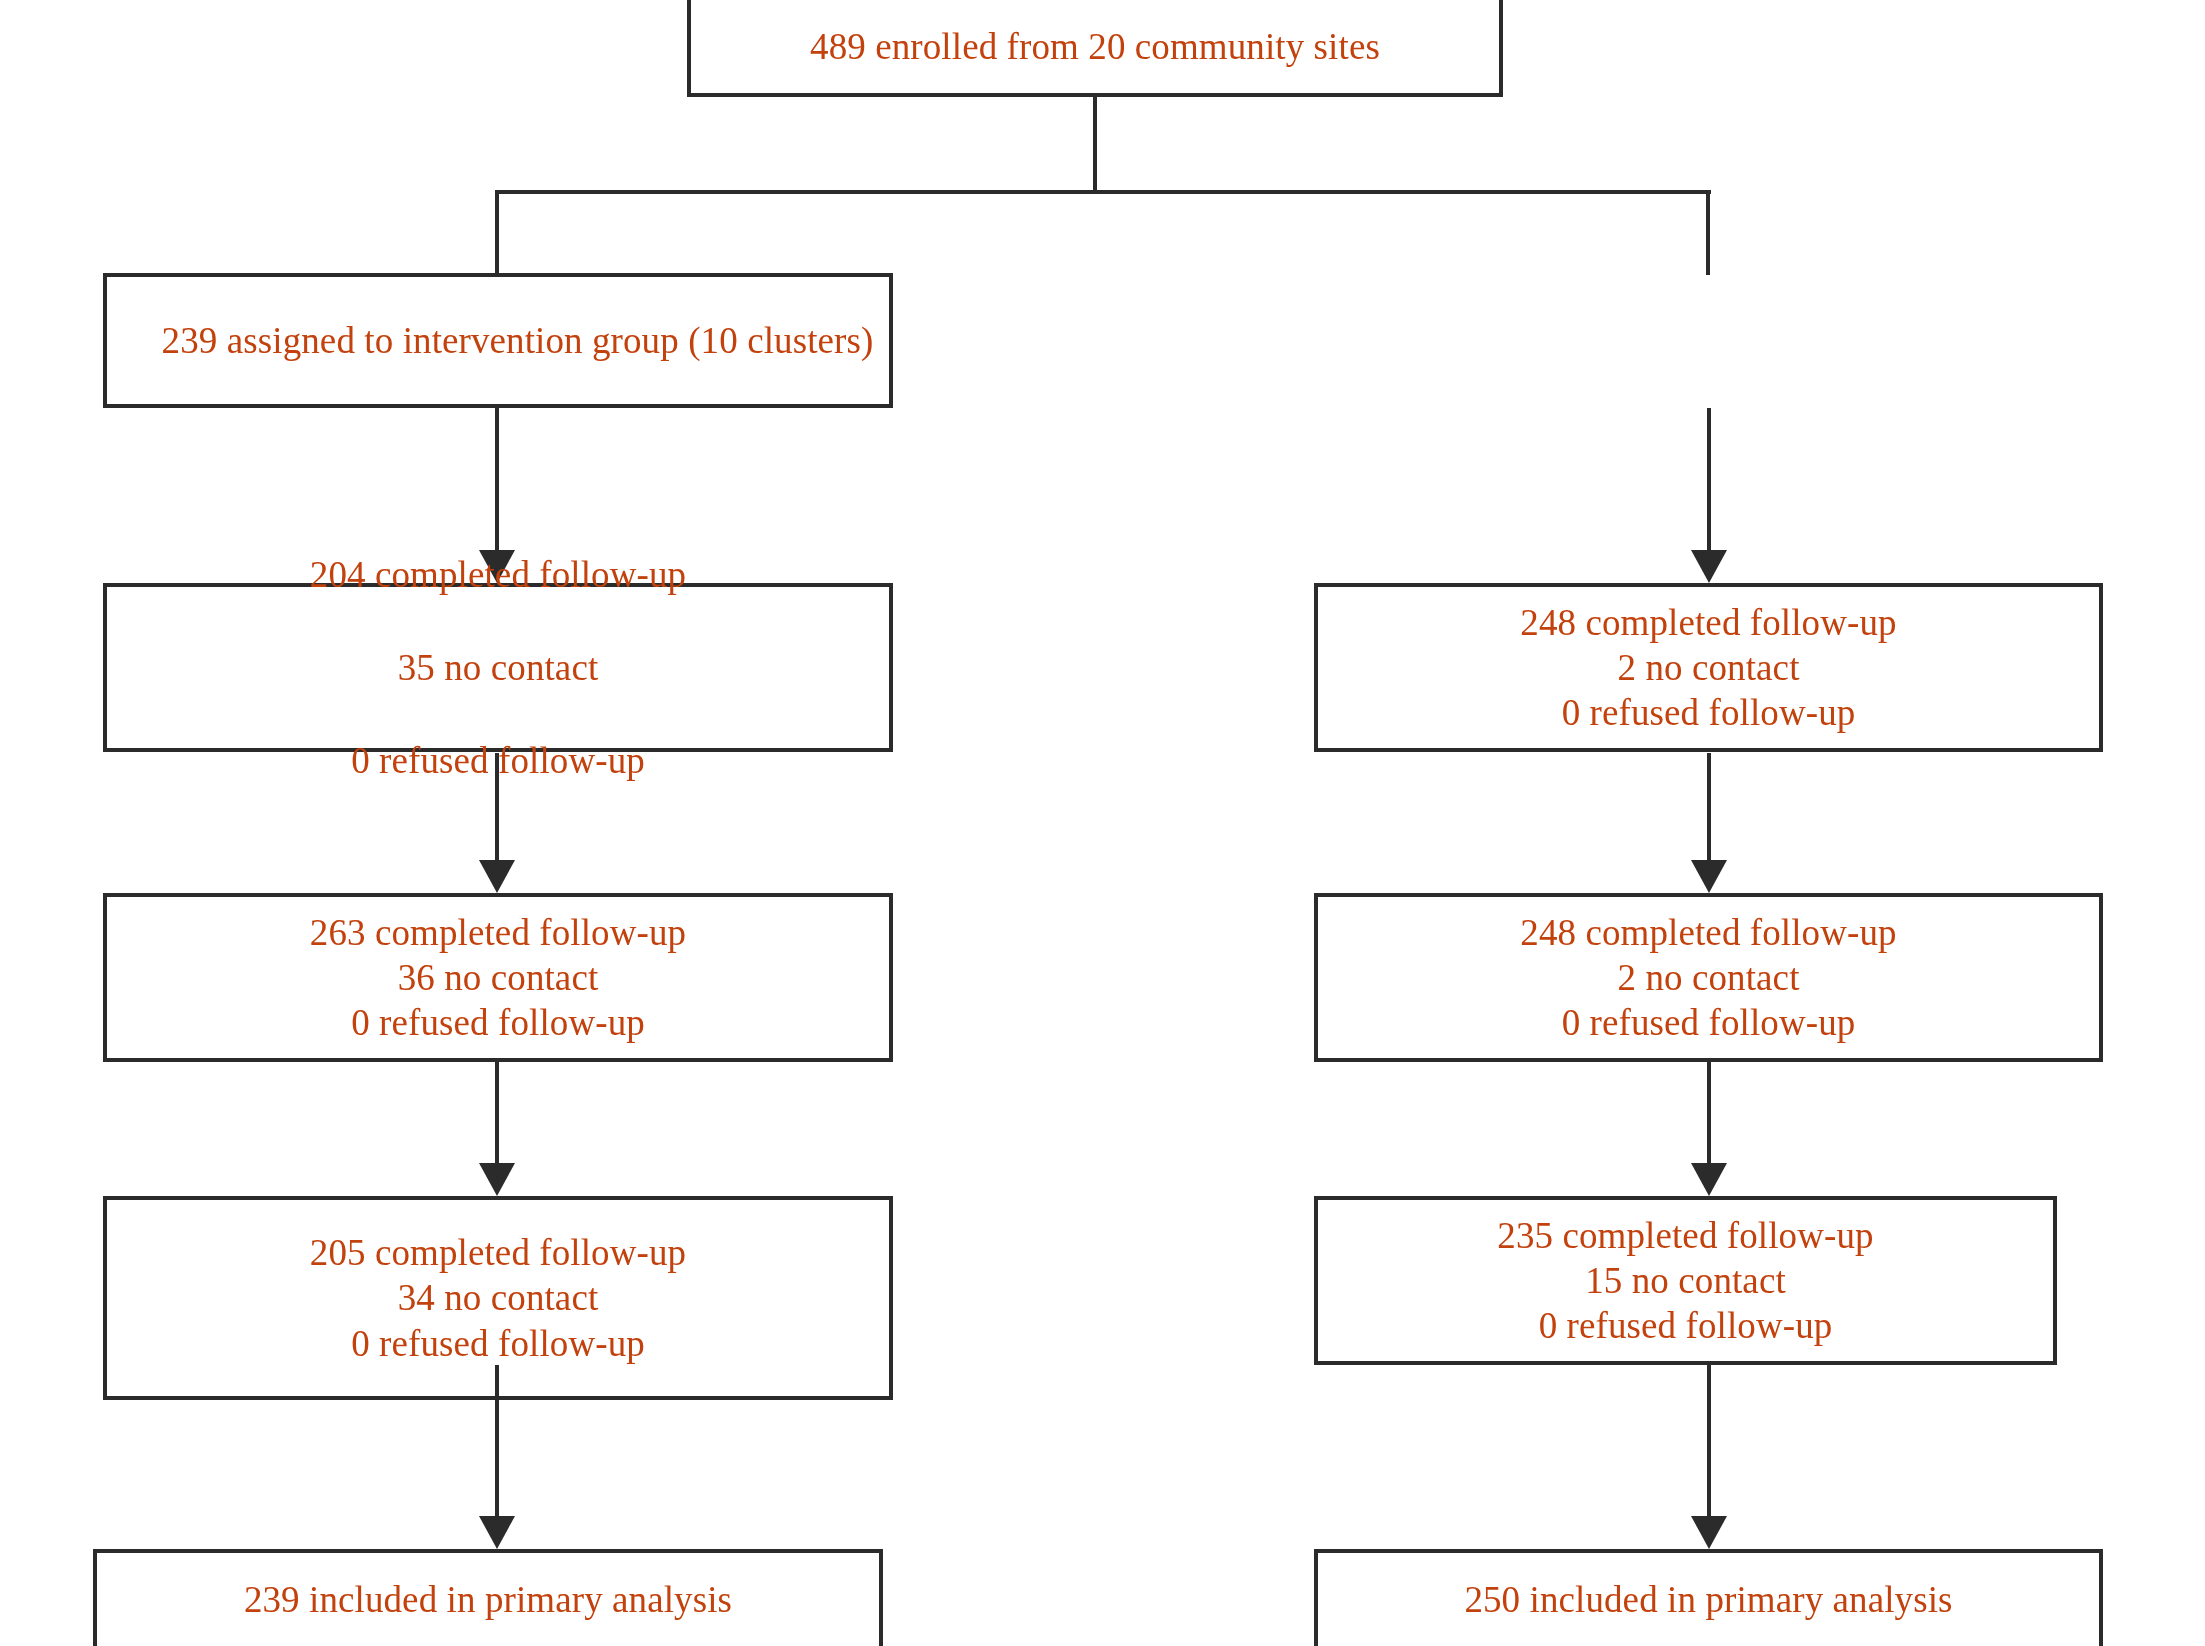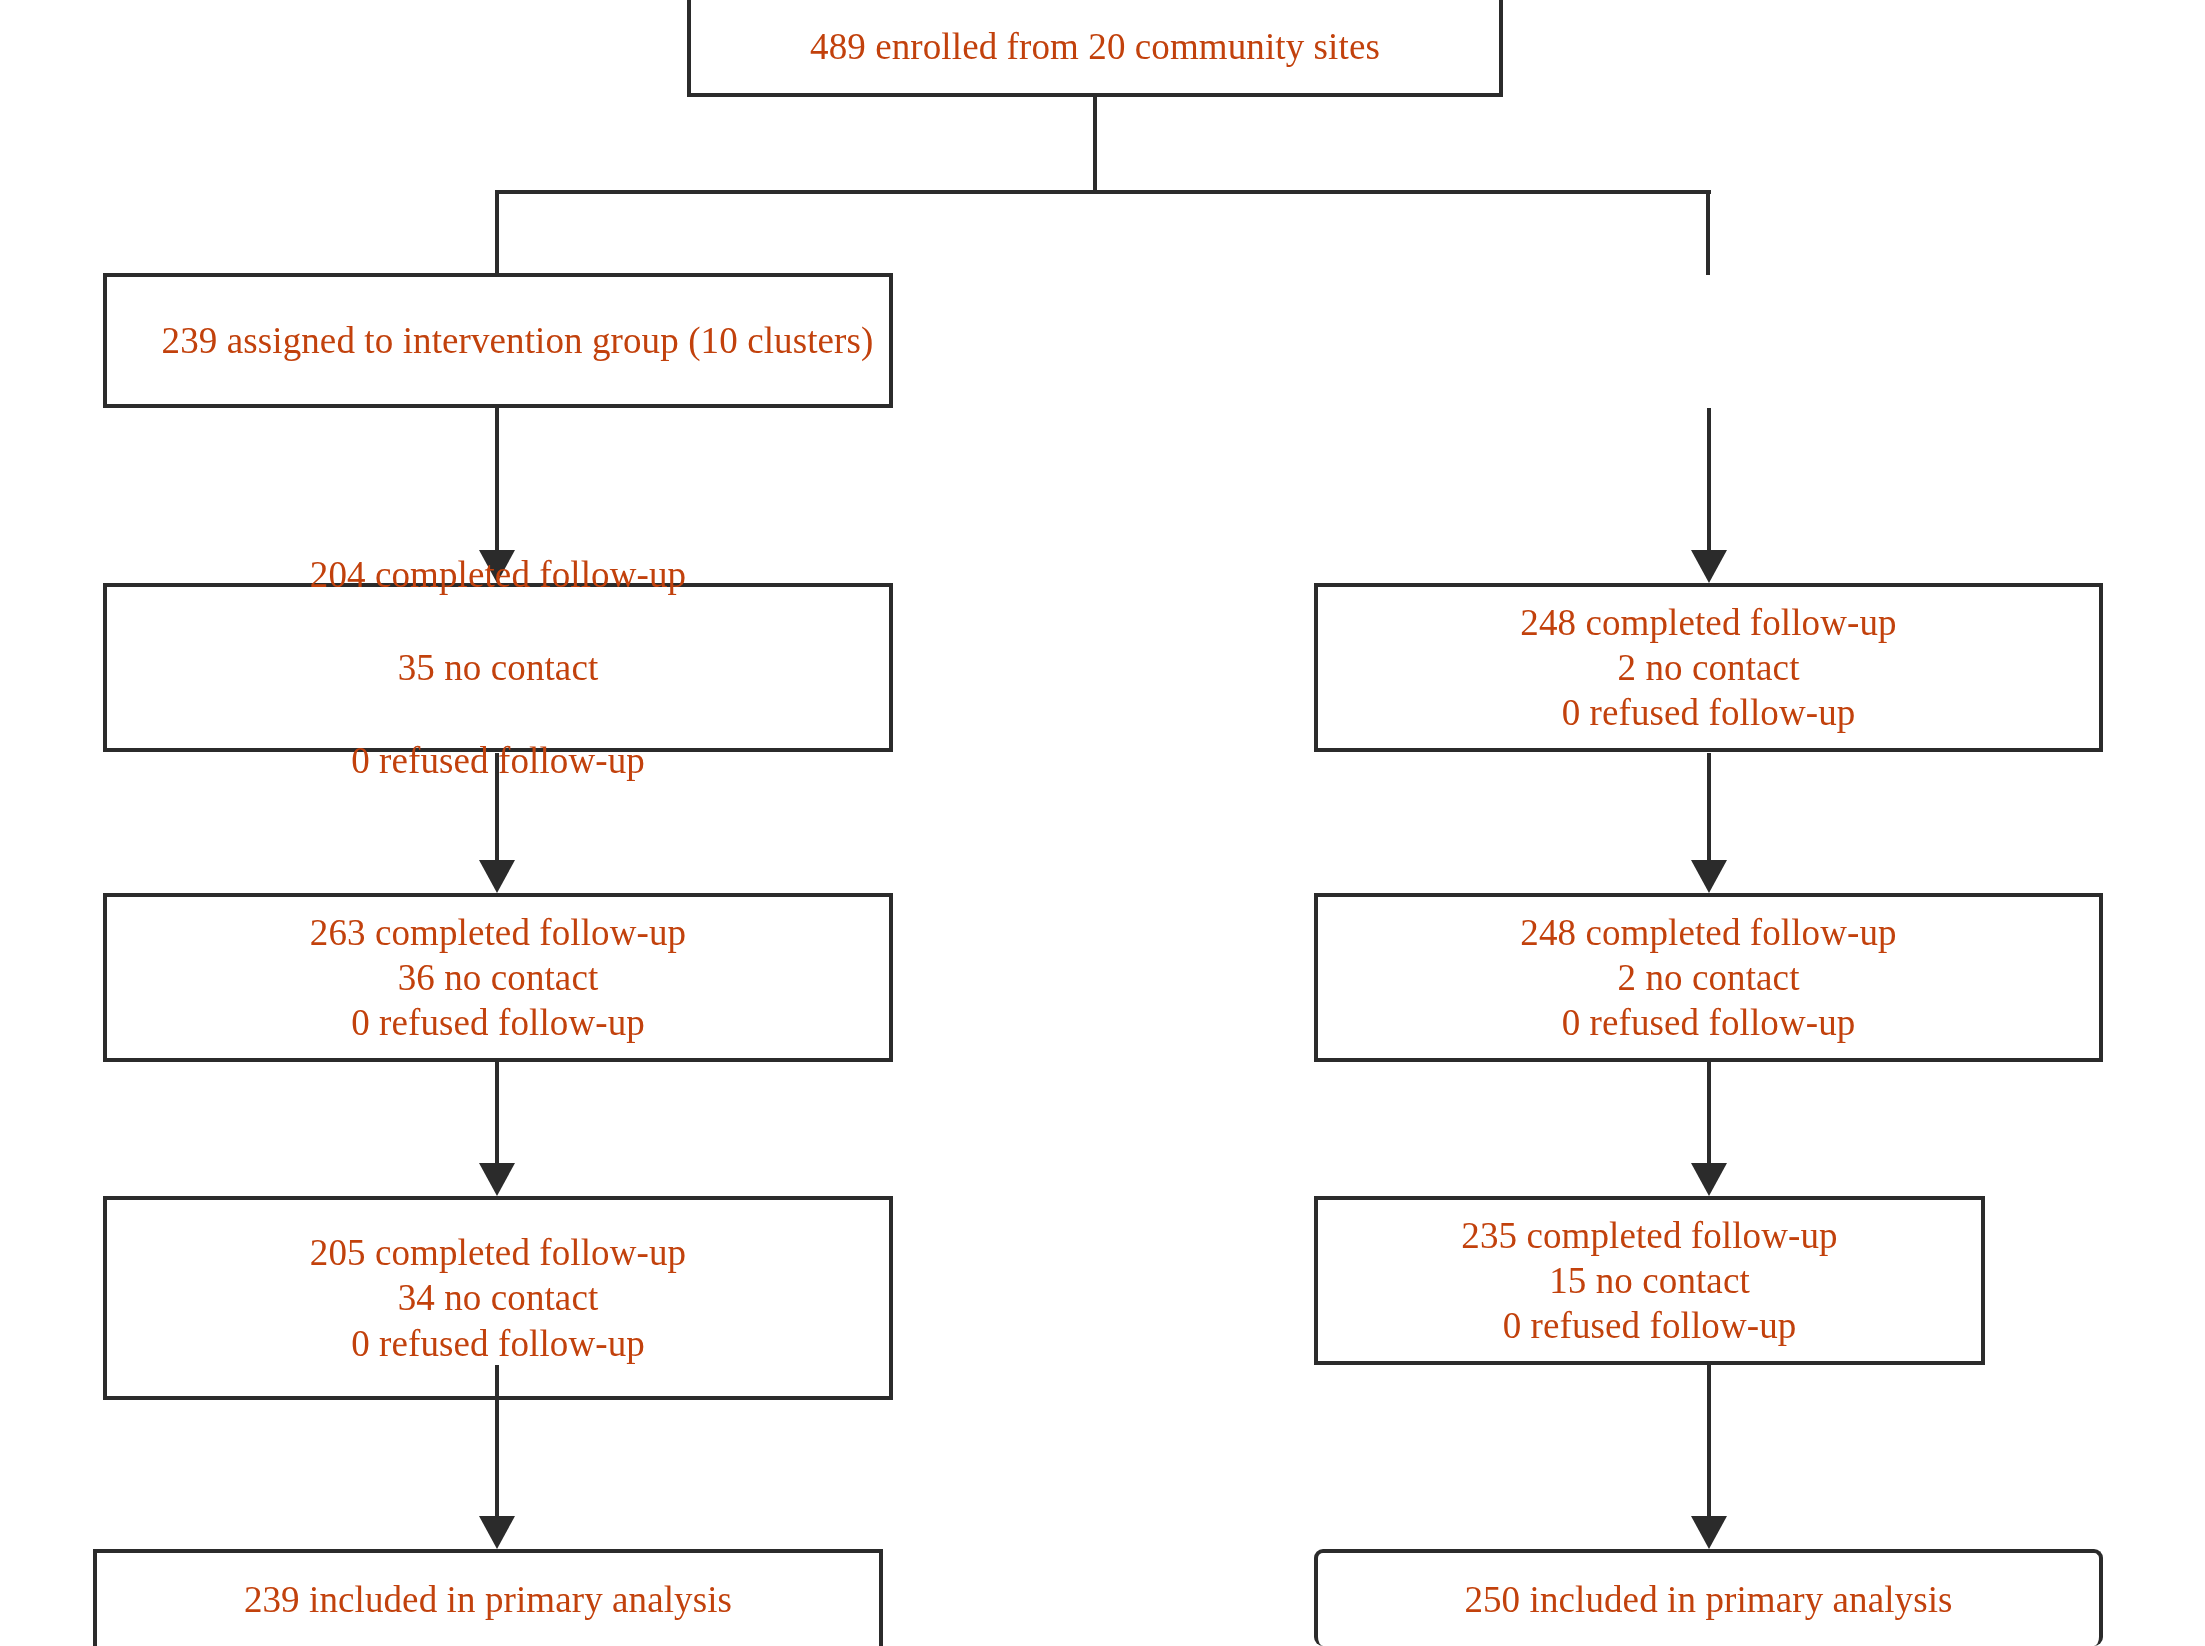--- a/index.html
+++ b/index.html
@@ -55,31 +55,30 @@
   #box-followup-2-intervention {
     left: 103px; top: 893px; width: 790px; height: 169px;
   }
   #box-followup-2-control {
     left: 1314px; top: 893px; width: 789px; height: 169px;
   }
   #box-followup-3-intervention {
     left: 103px; top: 1196px; width: 790px; height: 204px;
   }
   #box-followup-3-control {
-    left: 1314px; top: 1196px; width: 671px; height: 169px;
+    left: 1314px; top: 1196px; width: 743px; height: 169px;
   }
   #box-analysis-intervention {
     left: 93px; top: 1549px; width: 790px; height: 97px;
     border-bottom-width: 0;
     text-align: right;
   }
   #box-analysis-control {
     left: 1314px; top: 1549px; width: 789px; height: 97px;
     border-bottom-width: 0;
-    border-radius: 9px;
   }
   
   .connector-line {
     position: absolute;
     background: #2b2b2b;
   }
   .v-line { width: 4.1px; }
   .h-line { height: 4.1px; }
 
   #split-stem {

